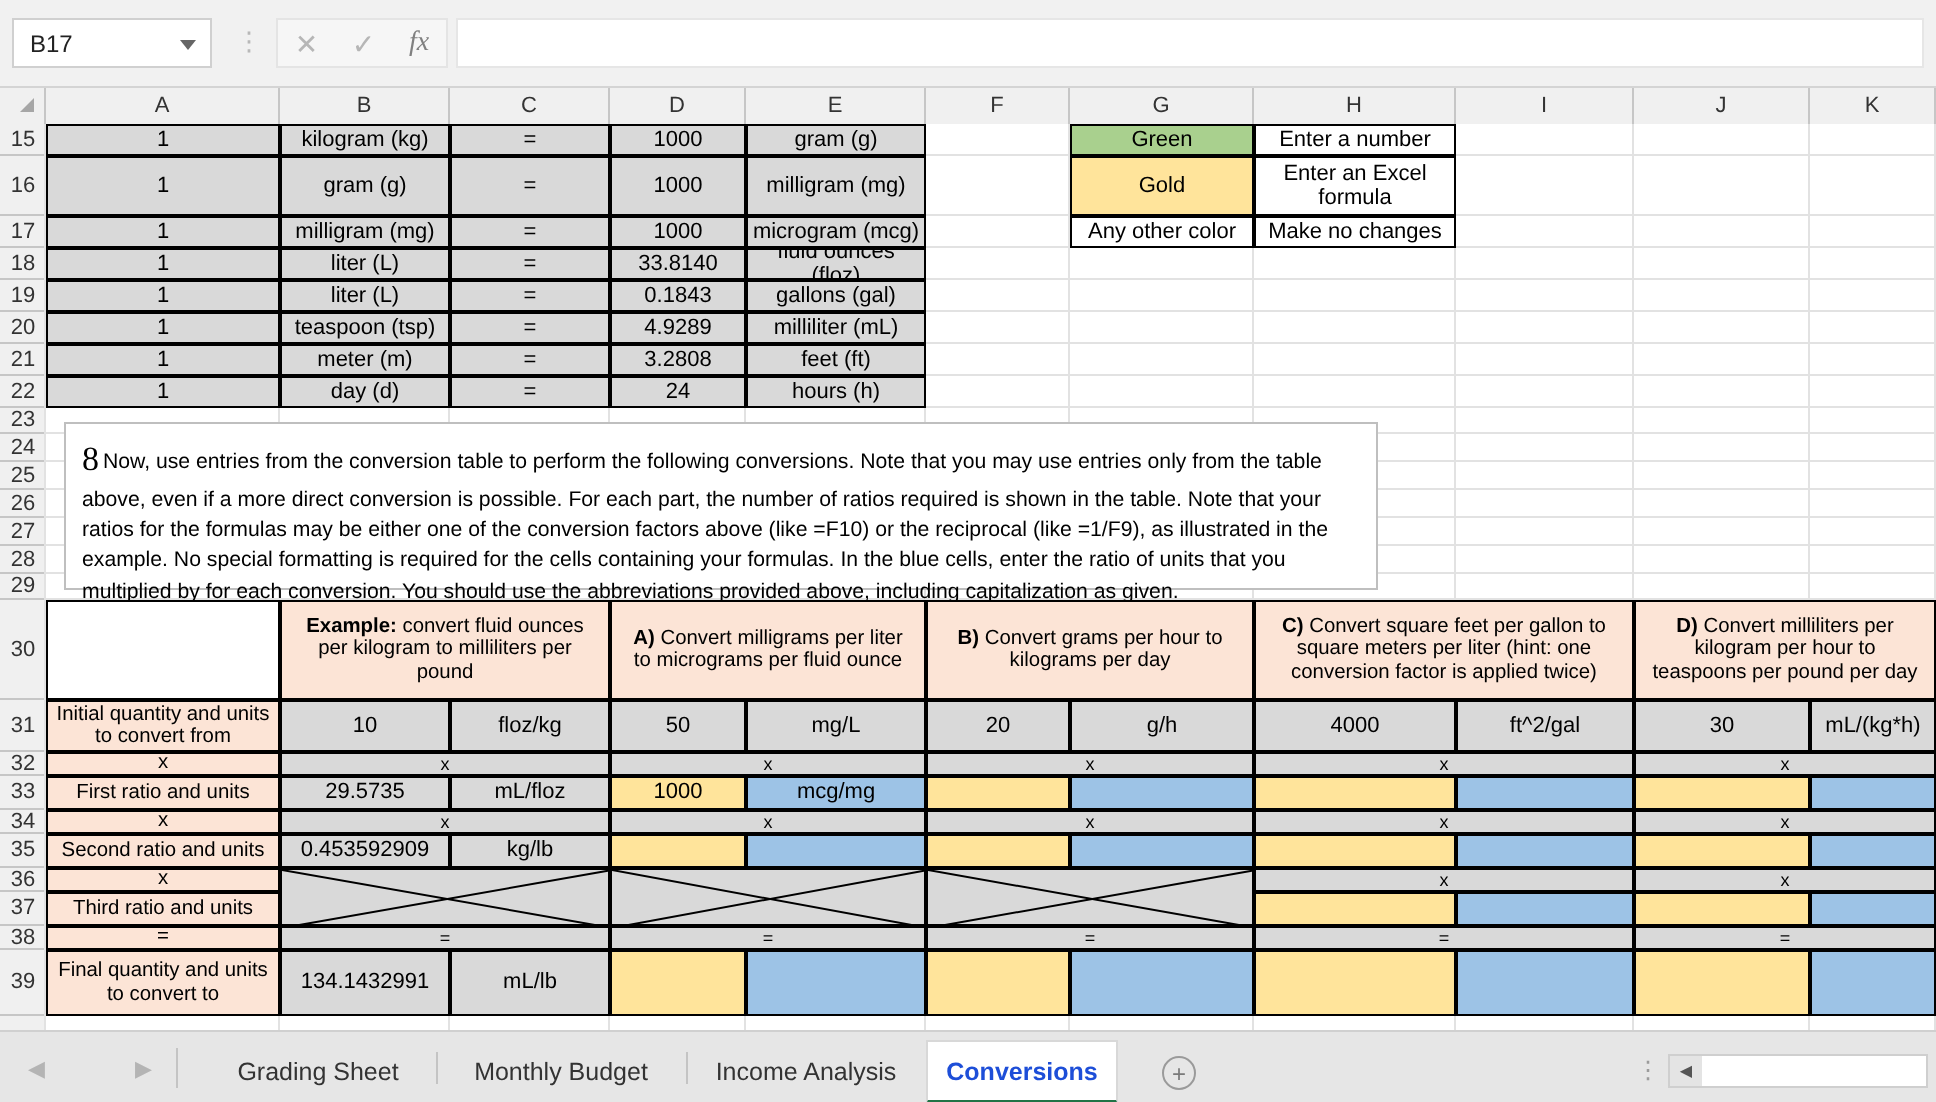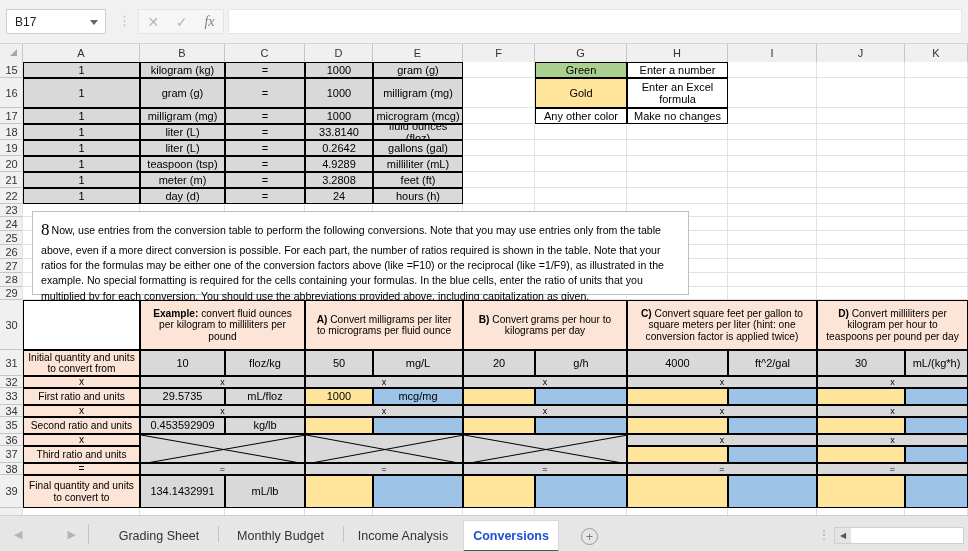--- a/index.html
+++ b/index.html
@@ -242,21 +242,21 @@
       <div class="rowh" style="top: 62px; height: 16px;">18</div>
       <div class="rowh" style="top: 78px; height: 16px;">19</div>
       <div class="rowh" style="top: 94px; height: 16px;">20</div>
       <div class="rowh" style="top: 110px; height: 16px;">21</div>
       <div class="rowh" style="top: 126px; height: 16px;">22</div>
       <div class="rowh" style="top: 142px; height: 13px;">23</div>
       <div class="rowh" style="top: 155px; height: 14px;">24</div>
       <div class="rowh" style="top: 169px; height: 14px;">25</div>
       <div class="rowh" style="top: 183px; height: 14px;">26</div>
       <div class="rowh" style="top: 197px; height: 14px;">27</div>
-      <div class="rowh" style="top: 211px; height: 14px; font-family: Liberation Mono, monospace;">28</div>
+      <div class="rowh" style="top: 211px; height: 14px;">28</div>
       <div class="rowh" style="top: 225px; height: 13px;">29</div>
       <div class="rowh" style="top: 238px; height: 50px;">30</div>
       <div class="rowh" style="top: 288px; height: 26px;">31</div>
       <div class="rowh" style="top: 314px; height: 12px;">32</div>
       <div class="rowh" style="top: 326px; height: 17px;">33</div>
       <div class="rowh" style="top: 343px; height: 12px;">34</div>
       <div class="rowh" style="top: 355px; height: 17px;">35</div>
       <div class="rowh" style="top: 372px; height: 12px;">36</div>
       <div class="rowh" style="top: 384px; height: 17px;">37</div>
       <div class="rowh" style="top: 401px; height: 12px;">38</div>
@@ -317,21 +317,21 @@
       <div class="cell g-grey bd-thin" style="left: 282px; width: 68px; top: 46px; height: 16px;">1000</div>
       <div class="cell g-grey bd-thin" style="left: 350px; width: 90px; top: 46px; height: 16px;">microgram (mcg)</div>
       <div class="cell g-grey bd-thin" style="left: 0px; width: 117px; top: 62px; height: 16px;">1</div>
       <div class="cell g-grey bd-thin" style="left: 117px; width: 85px; top: 62px; height: 16px;">liter (L)</div>
       <div class="cell g-grey bd-thin" style="left: 202px; width: 80px; top: 62px; height: 16px;">=</div>
       <div class="cell g-grey bd-thin" style="left: 282px; width: 68px; top: 62px; height: 16px;">33.8140</div>
       <div class="cell g-grey bd-thin" style="left: 350px; width: 90px; top: 62px; height: 16px;">fluid ounces (floz)</div>
       <div class="cell g-grey bd-thin" style="left: 0px; width: 117px; top: 78px; height: 16px;">1</div>
       <div class="cell g-grey bd-thin" style="left: 117px; width: 85px; top: 78px; height: 16px;">liter (L)</div>
       <div class="cell g-grey bd-thin" style="left: 202px; width: 80px; top: 78px; height: 16px;">=</div>
-      <div class="cell g-grey bd-thin" style="left: 282px; width: 68px; top: 78px; height: 16px;">0.2642</div>
+      <div class="cell g-grey bd-thin" style="left: 282px; width: 68px; top: 78px; height: 16px;">0.1843</div>
       <div class="cell g-grey bd-thin" style="left: 350px; width: 90px; top: 78px; height: 16px;">gallons (gal)</div>
       <div class="cell g-grey bd-thin" style="left: 0px; width: 117px; top: 94px; height: 16px;">1</div>
       <div class="cell g-grey bd-thin" style="left: 117px; width: 85px; top: 94px; height: 16px;">teaspoon (tsp)</div>
       <div class="cell g-grey bd-thin" style="left: 202px; width: 80px; top: 94px; height: 16px;">=</div>
       <div class="cell g-grey bd-thin" style="left: 282px; width: 68px; top: 94px; height: 16px;">4.9289</div>
       <div class="cell g-grey bd-thin" style="left: 350px; width: 90px; top: 94px; height: 16px;">milliliter (mL)</div>
       <div class="cell g-grey bd-thin" style="left: 0px; width: 117px; top: 110px; height: 16px;">1</div>
       <div class="cell g-grey bd-thin" style="left: 117px; width: 85px; top: 110px; height: 16px;">meter (m)</div>
       <div class="cell g-grey bd-thin" style="left: 202px; width: 80px; top: 110px; height: 16px;">=</div>
       <div class="cell g-grey bd-thin" style="left: 282px; width: 68px; top: 110px; height: 16px;">3.2808</div>

